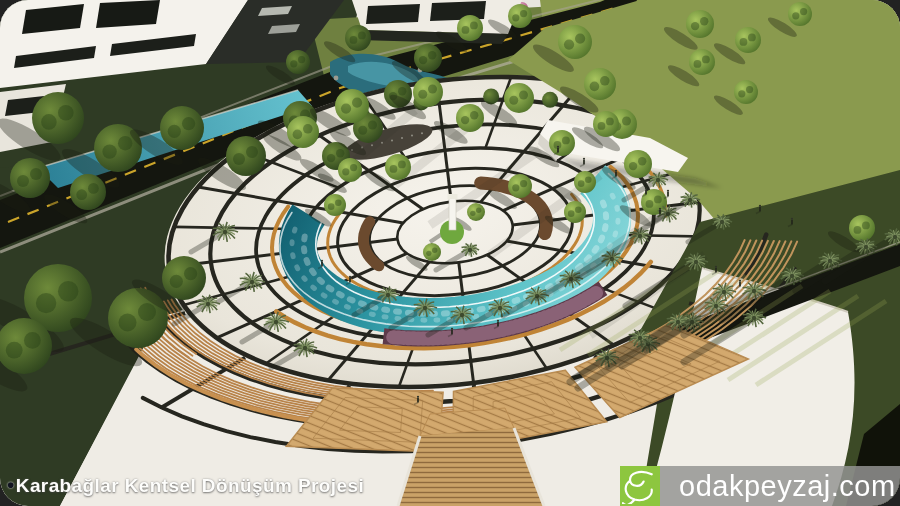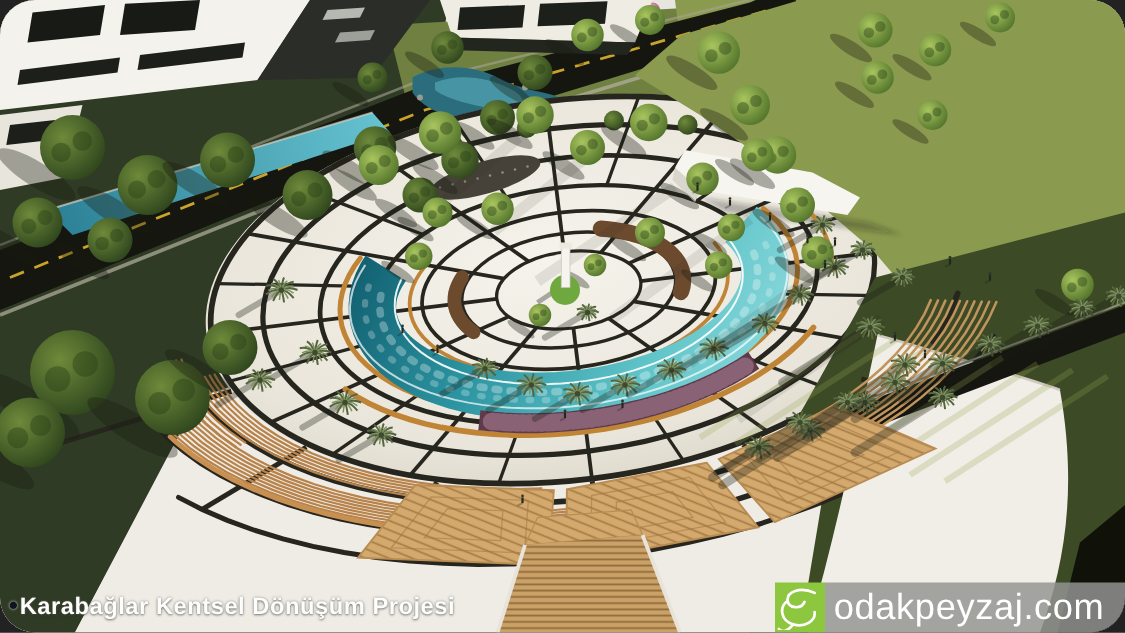--- a/index.html
+++ b/index.html
@@ -8,21 +8,21 @@
   .stage svg.scene{position:absolute;left:0;top:0;}
   .caption{position:absolute;left:7px;top:473px;font-weight:bold;font-size:19px;
            letter-spacing:.4px;color:#fdfdfb;white-space:nowrap;
            text-shadow:0 1px 2px rgba(45,45,45,.55),0 0 2px rgba(130,130,130,.65);}
   .caption .bullet{color:#11141f;font-size:21px;margin-right:1px;
            text-shadow:0 0 2px rgba(255,255,255,.95);}
   .wm{position:absolute;left:620px;top:466px;width:280px;height:40px;display:flex;}
   .wm-logo{width:40px;height:40px;background:#8dc63f;flex:none;display:flex;
            align-items:center;justify-content:center;}
   .wm-bar{flex:1;background:rgba(148,148,146,.84);color:#fff;
-          font-size:29px;line-height:40px;padding-left:7px;letter-spacing:.5px;
+          font-size:29px;line-height:40px;padding-left:19px;letter-spacing:.5px;
           white-space:nowrap;overflow:hidden;}
 </style>
 </head>
 <body>
 
 <div class="stage">
 
   <svg class="scene" id="scene" width="900" height="506" viewBox="0 0 900 506">
     <defs>
       <radialGradient id="plazaGrad" cx="48%" cy="42%" r="68%">

